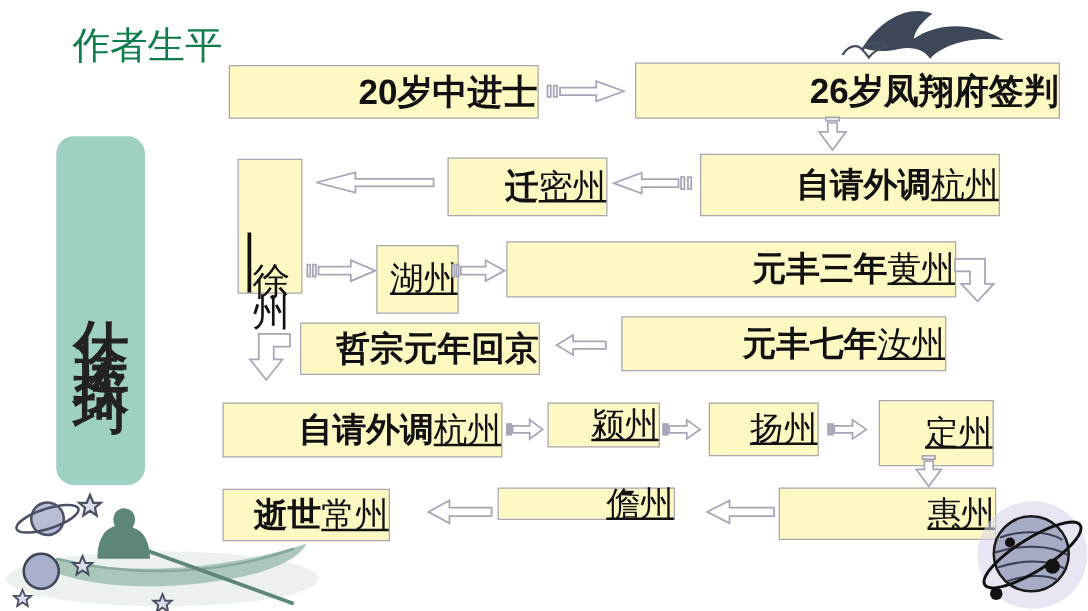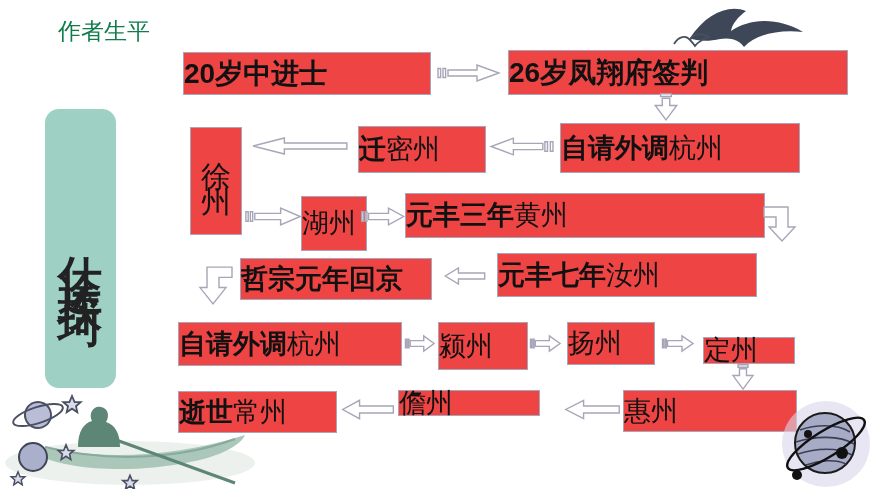--- a/index.html
+++ b/index.html
@@ -1,27 +1,27 @@
 <!DOCTYPE html>
 <html><head>
 <meta charset="utf-8">
 <style>
   html,body{margin:0;padding:0;background:#fff;}
   .slide{position:relative;width:870px;height:489px;background:#ffffff;overflow:hidden;
          font-family:"Liberation Sans","DejaVu Sans",sans-serif;}
-  .ptitle{position:absolute;left:58px;top:16px;font-size:23px;font-weight:400;color:#0f7c4b;}
+  .ptitle{position:absolute;left:58px;top:16px;font-size:30px;font-weight:400;color:#0f7c4b;}
   .banner{position:absolute;left:45px;top:109px;width:71px;height:279px;background:#9fd0c4;
           border-radius:14px;display:flex;align-items:center;justify-content:center;}
   .banner span{writing-mode:vertical-rl;text-orientation:upright;font-weight:700;font-size:44px;
           line-height:1;letter-spacing:16px;color:#222;text-indent:8px;}
-  .node{position:absolute;background:#ef4444;border:1.4px solid #a6a6b8;box-sizing:border-box;
-        display:flex;align-items:center;justify-content:flex-start;font-size:27px;color:#111;
+  .node{position:absolute;background:#fef9c3;border:1.4px solid #a6a6b8;box-sizing:border-box;
+        display:flex;align-items:center;justify-content:flex-end;font-size:27px;color:#111;
         white-space:nowrap;line-height:1;}
   .node .nb{font-weight:700;}
-  .node .nr{font-weight:400;}
+  .node .nr{font-weight:400;text-decoration:underline;}
   .big{font-size:28px;}
   .vnode{writing-mode:vertical-rl;text-orientation:upright;font-size:30px;}
   .vnode .nr{letter-spacing:24px;text-indent:10px;}
   .arrow{position:absolute;overflow:visible;}
   .arrow *{fill:#ffffff;stroke:#a6a6b8;stroke-width:1.4;vector-effect:non-scaling-stroke;
            stroke-linejoin:miter;}
   .deco{position:absolute;}
 </style>
 </head>
 <body>
@@ -66,33 +66,33 @@
       <span class="nr"></span>
   </div>
   <div class="node" style="left:497px;top:253px;width:260px;height:44px">
     <span class="nb">元丰七年</span>
       <span class="nr">汝州</span>
   </div>
   <div class="node" style="left:178px;top:322px;width:224px;height:44px">
     <span class="nb">自请外调</span>
       <span class="nr">杭州</span>
   </div>
-  <div class="node" style="left:438px;top:322px;width:90px;height:48px">
+  <div class="node" style="left:438px;top:322px;width:90px;height:36px">
     <span class="nb"></span>
       <span class="nr">颍州</span>
   </div>
   <div class="node" style="left:567px;top:322px;width:88px;height:43px">
     <span class="nb"></span>
       <span class="nr">扬州</span>
   </div>
-  <div class="node" style="left:703px;top:337px;width:92px;height:27px">
+  <div class="node" style="left:703px;top:320px;width:92px;height:53px">
     <span class="nb"></span>
       <span class="nr">定州</span>
   </div>
-  <div class="node" style="left:178px;top:391px;width:159px;height:42px">
+  <div class="node" style="left:178px;top:391px;width:134px;height:42px">
     <span class="nb">逝世</span>
       <span class="nr">常州</span>
   </div>
   <div class="node" style="left:398px;top:390px;width:142px;height:26px">
     <span class="nb"></span>
       <span class="nr">儋州</span>
   </div>
   <div class="node" style="left:623px;top:390px;width:174px;height:42px">
     <span class="nb"></span>
       <span class="nr">惠州</span>

